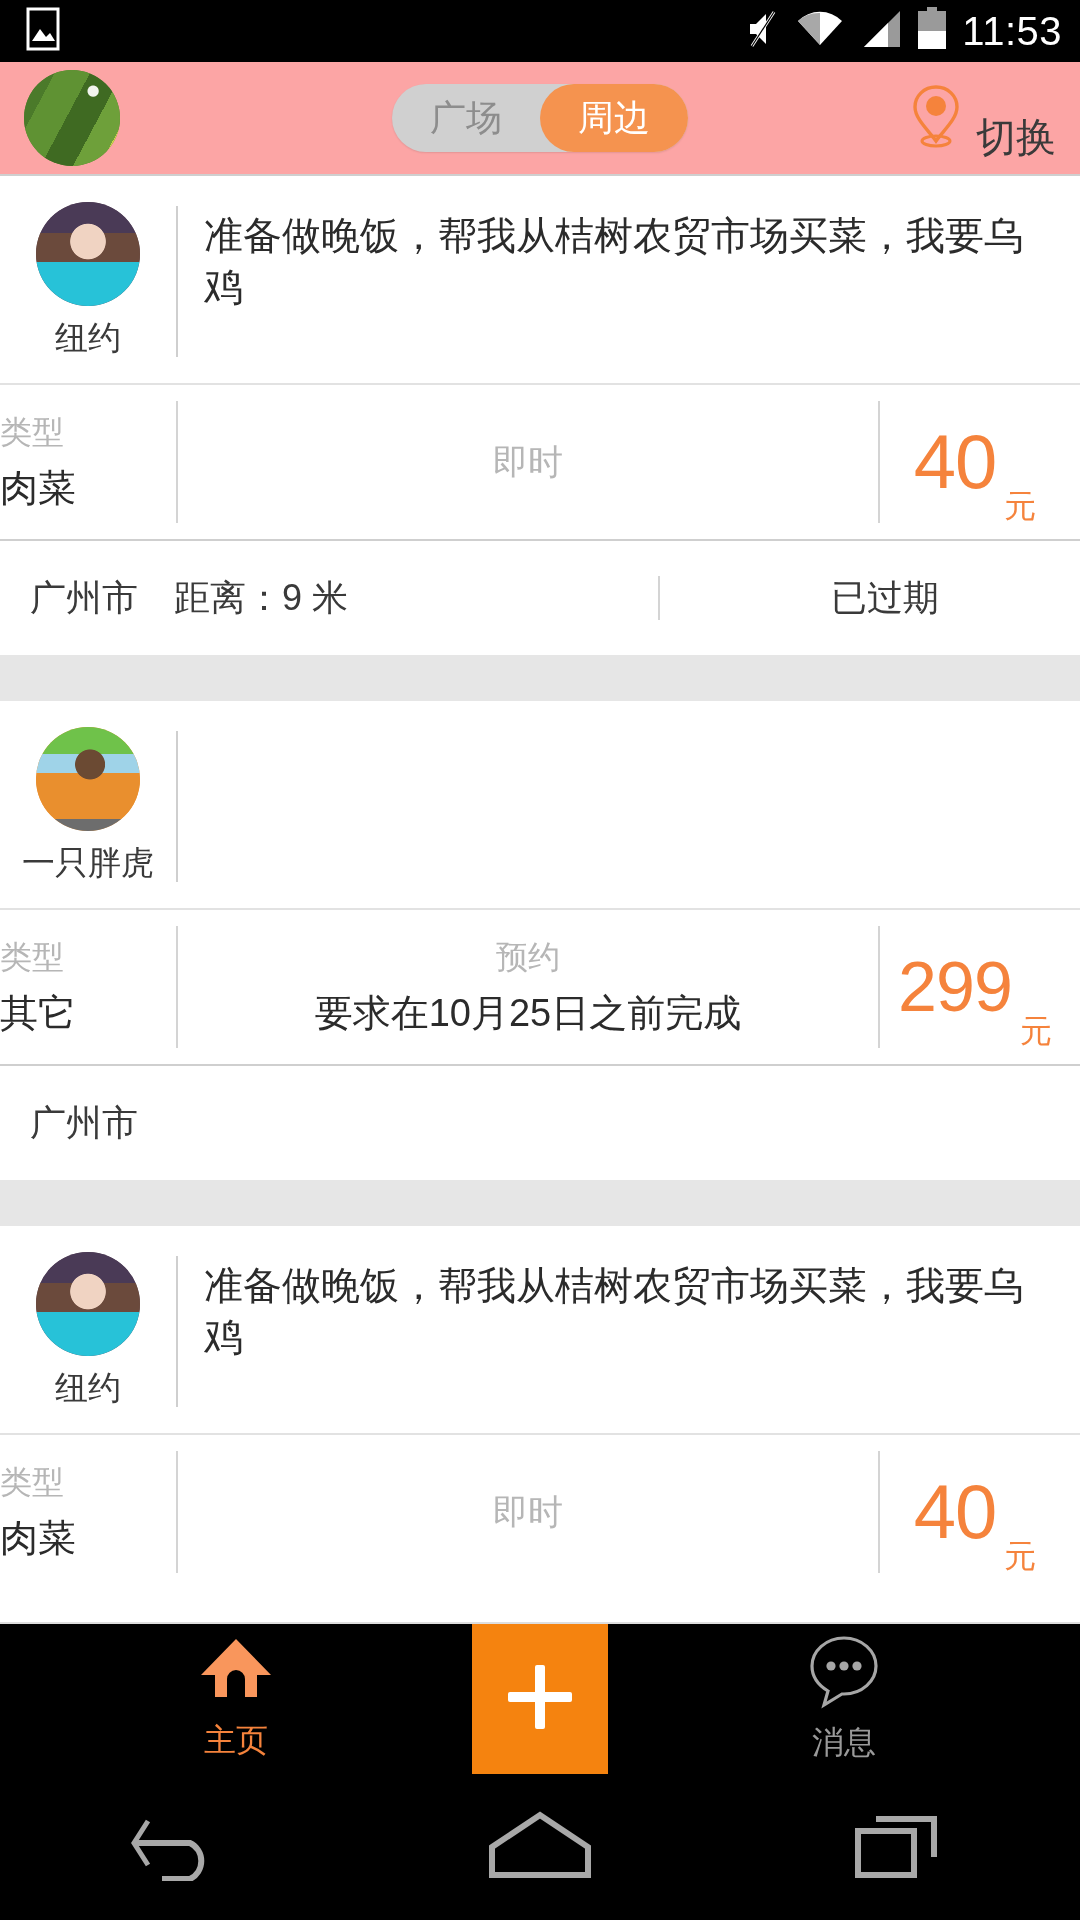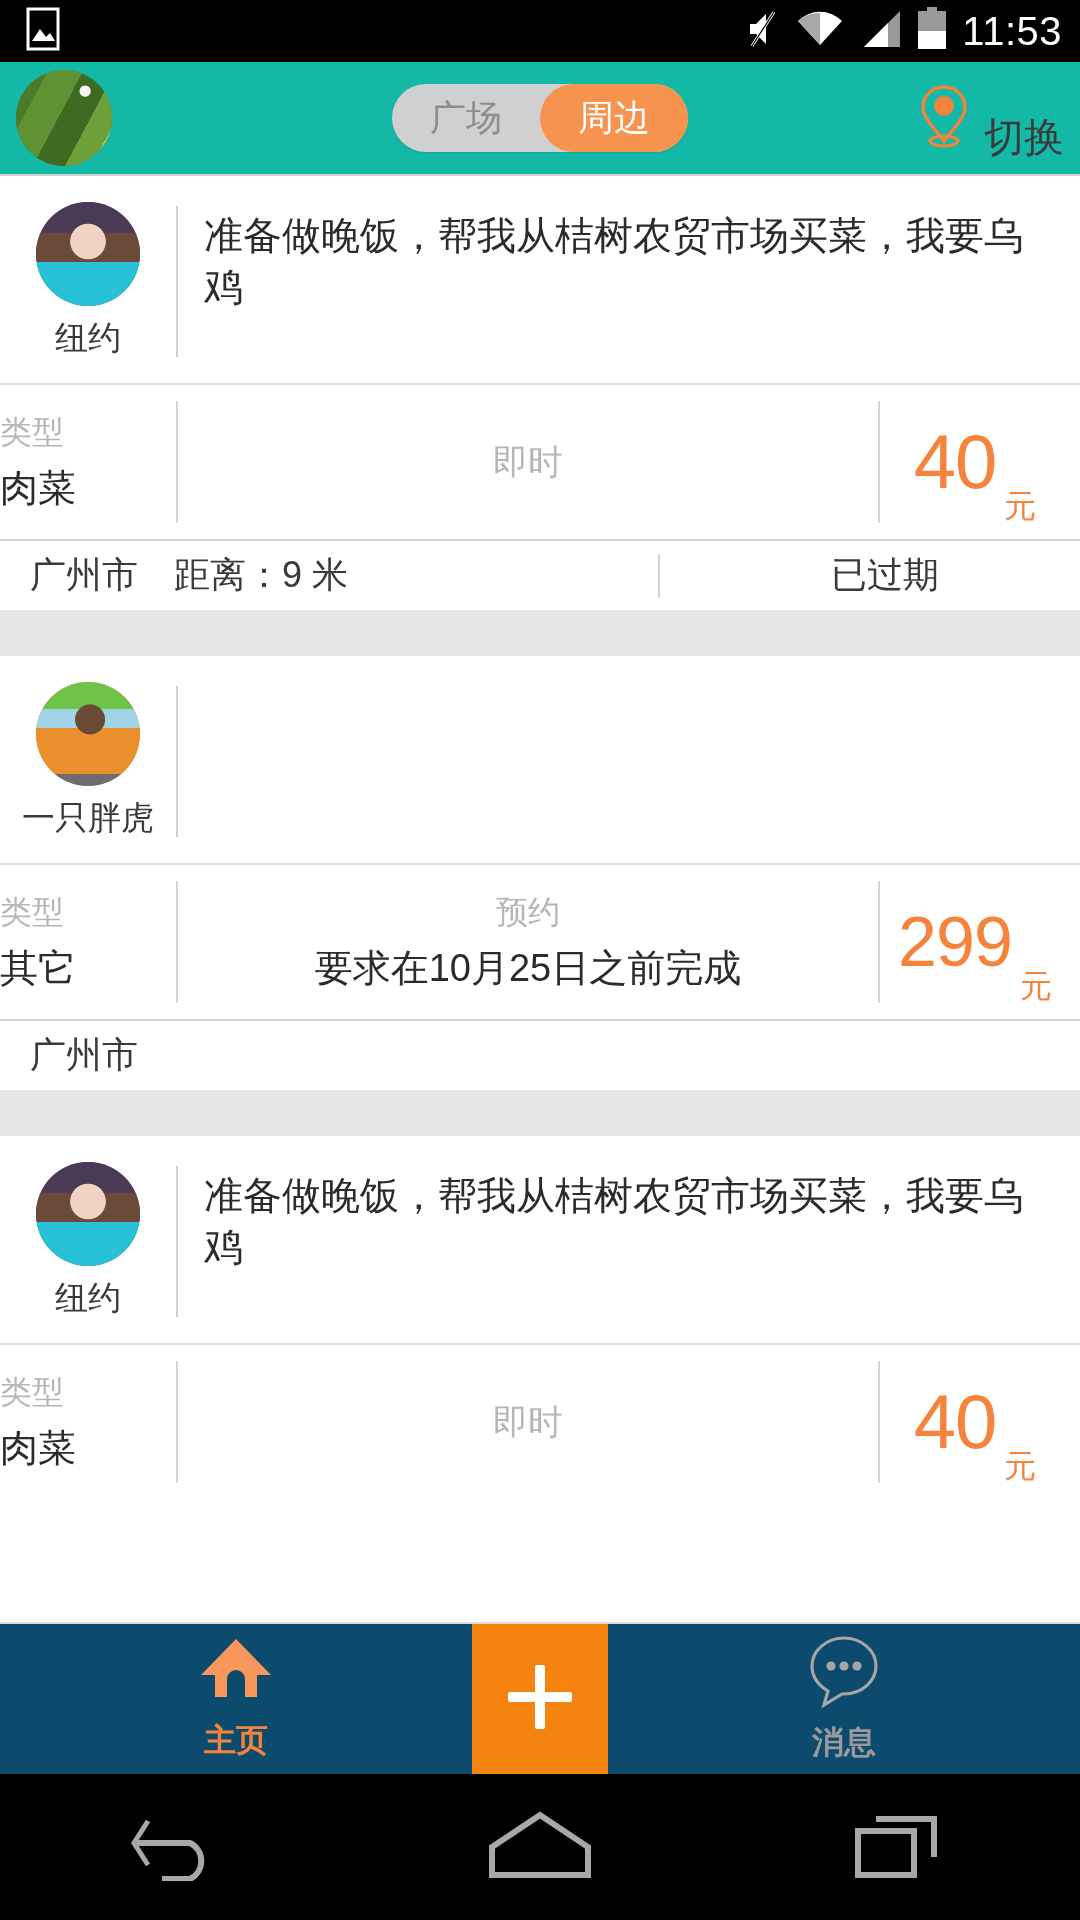--- a/index.html
+++ b/index.html
@@ -16,22 +16,22 @@
     height:62px; background:#000; flex:0 0 62px;
     display:flex; align-items:center; padding:0 18px 0 26px;
   }
   .sb-left { display:flex; align-items:center; }
   .sb-spacer { flex:1 1 auto; }
   .sb-right { display:flex; align-items:center; gap:14px; }
   .sb-clock { color:#fff; font-size:40px; letter-spacing:0.5px; font-weight:400; }
 
   
   .header {
-    flex:0 0 112px; height:112px; background:#14b8a6;
-    display:flex; align-items:center; padding:0 16px;
+    flex:0 0 112px; height:112px; background:#fca5a5;
+    display:flex; align-items:center; padding:0 24px;
     position:relative;
   }
   .avatar-header {
     width:96px; height:96px; border-radius:50%;
     overflow:hidden; flex:0 0 96px; position:relative;
   }
   .seg {
     position:absolute; left:50%; transform:translateX(-50%);
     width:296px; height:68px; border-radius:34px;
     background:#d0d0d0; display:flex; align-items:center;
@@ -95,34 +95,33 @@
   .meta-time.empty-val .meta-cap { margin-bottom:0; font-size:35px; }
   .meta-price {
     width:200px; flex:0 0 200px;
     display:flex; align-items:center; justify-content:center;
     gap:8px; padding-right:10px;
   }
   .price-num { font-size:76px; color:#f5833c; line-height:1; letter-spacing:-1px; }
   .price-num.wide { font-size:70px; }
   .price-unit { font-size:32px; color:#f5833c; align-self:flex-end; padding-bottom:10px; }
 
-  .row-loc { display:flex; align-items:center; height:69px; padding:0 30px; }
+  .row-loc { display:flex; align-items:center; height:114px; padding:0 30px; }
   .loc-city { font-size:36px; color:#3a3a3a; }
   .loc-dist { font-size:36px; color:#3a3a3a; margin-left:36px; }
   .loc-vsep { width:2px; height:44px; background:#d4d4d4; margin:0 60px 0 auto; }
   .loc-status { font-size:36px; color:#3a3a3a; width:330px; text-align:center; }
   .loc-status.hidden { visibility:hidden; }
   .loc-vsep.hidden { visibility:hidden; }
 
   
   .tabbar {
-    flex:0 0 152px; height:152px; background:#0c4a6e;
+    flex:0 0 152px; height:152px; background:#000000;
     display:flex; align-items:stretch; position:relative;
     border-top:2px solid #dedede;
-    font-weight:bold;
   }
   .tab {
     flex:1 1 33.33%; display:flex; flex-direction:column;
     align-items:center; justify-content:center; gap:6px;
   }
   .tab-label { font-size:32px; }
   .tab-home .tab-label { color:#f5833c; }
   .tab-msg .tab-label { color:#9a9a9a; }
   .tab-plus {
     flex:0 0 136px; background:#f5830f;

